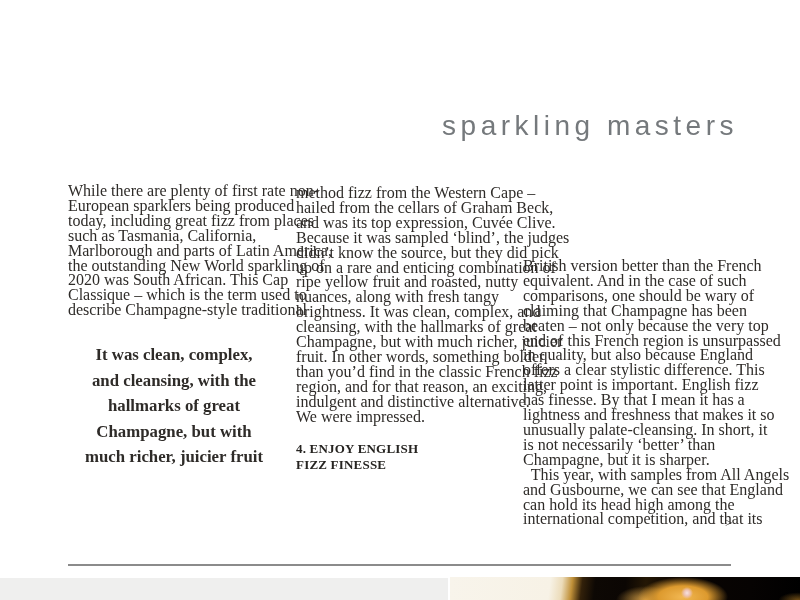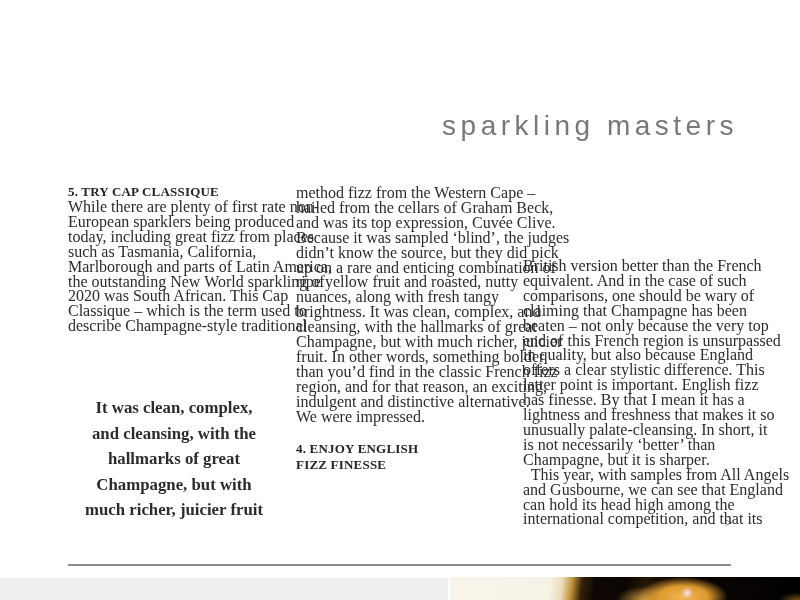--- a/index.html
+++ b/index.html
@@ -19,21 +19,21 @@
   .sec-heading {
     margin:0; font-size:13px; font-weight:bold; letter-spacing:.2px;
     line-height:16px; color:#262421; white-space:pre;
   }
   .body {
     margin:0 0 0 0; font-size:16px; line-height:14.9px;
     white-space:pre; color:#2e2b28;
   }
   .col2 .sec-heading { margin-top:16px; }
   .pullquote {
-    margin:61px 0 0 0; font-size:16.8px; font-weight:bold;
+    margin:24px 0 0 0; font-size:16.8px; font-weight:bold;
     line-height:25.5px; text-align:center; white-space:pre; color:#2e2b28;
   }
   .next {
     position:absolute; left:725px; top:515px; font-size:13px; color:#2e2b28;
   }
   .rule {
     position:absolute; left:68px; top:564px; width:663px; height:2px;
     background:#8b8b8b;
   }
   .strip-gray {
@@ -53,21 +53,20 @@
   }
 </style>
 </head>
 <body>
 
 <div class="page">
 
   <h1 class="masthead">sparkling masters</h1>
 
   <section class="col col1">
-    <h2 class="sec-heading">5. TRY CAP CLASSIQUE</h2>
     <p class="body">While there are plenty of first rate non-
 European sparklers being produced
 today, including great fizz from places
 such as Tasmania, California,
 Marlborough and parts of Latin America,
 the outstanding New World sparkling of
 2020 was South African. This Cap
 Classique – which is the term used to
 describe Champagne-style traditional</p>
     <p class="pullquote">It was clean, complex,

